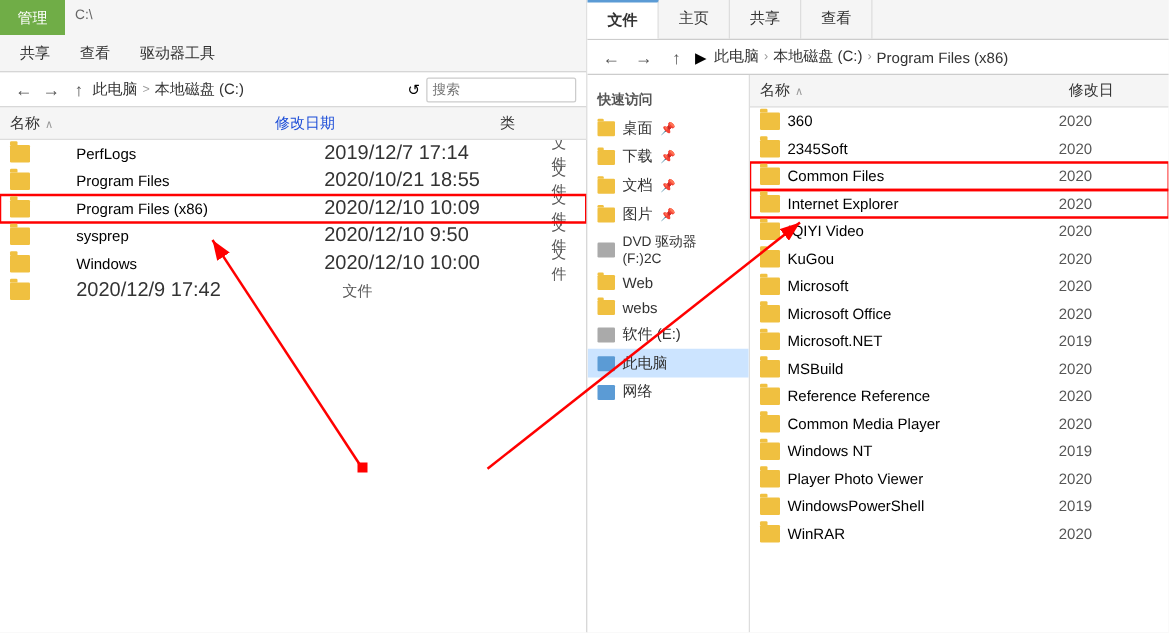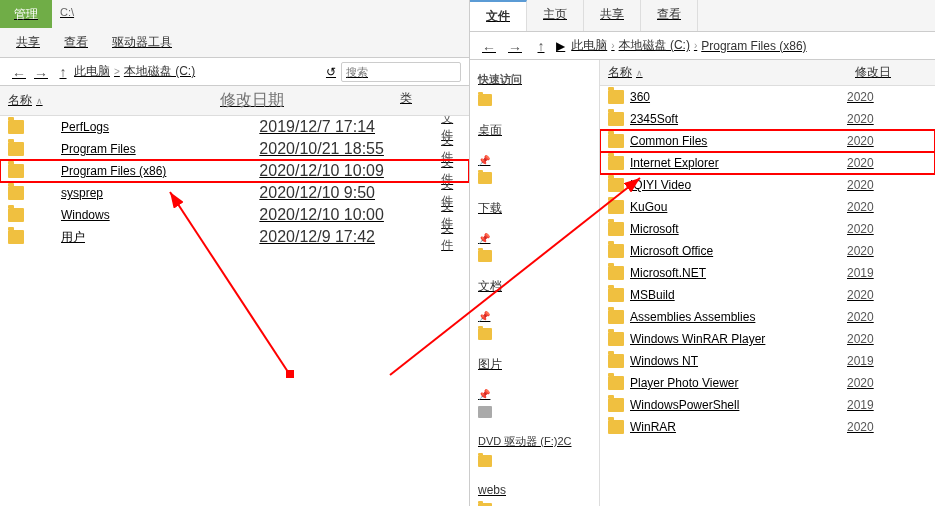--- a/index.html
+++ b/index.html
@@ -114,21 +114,21 @@
       width: 220px;
       padding-left: 8px;
       font-size: 12px;
       color: #333;
       font-weight: normal;
       display: flex;
       align-items: center;
       gap: 4px;
     }
 
-    .col-date { width: 180px; font-size: 16px; color: #737373; }
+    .col-date { width: 180px; font-size: 12px; color: #1d4ed8; }
     .col-type { font-size: 12px; color: #333; }
 
     .file-list {
       flex: 1;
       overflow-y: auto;
     }
 
     .file-row {
       display: flex;
       align-items: center;
@@ -246,26 +246,26 @@
 
     .qa-section-title {
       font-size: 11px;
       font-weight: bold;
       color: #555;
       padding: 4px 8px;
     }
 
     .qa-item {
       display: flex;
+      align-items: center;
       padding: 3px 8px;
       cursor: pointer;
       font-size: 12px;
       color: #333;
-      gap: 16px;
-      flex-direction: column;
+      gap: 6px;
     }
     .qa-item.selected { background: #cce4ff; }
 
     .qa-folder-icon {
       width: 14px;
       height: 12px;
       background: #f0c040;
       border-radius: 1px;
       flex-shrink: 0;
       position: relative;
@@ -404,21 +404,21 @@
       top: 0;
       left: 0;
       width: 935px;
       height: 506px;
       pointer-events: none;
     }
   </style>
 </head>
 <body>
 
-<div style="display:flex; flex-direction:row; width:935px; height:506px; position:relative; overflow:hidden;text-decoration:underline;">
+<div style="display:flex; flex-direction:row; width:935px; height:506px; position:relative; overflow:hidden;">
 
   <div class="left-pane">
 
     <div class="ribbon-top">
       <div class="ribbon-tab-green">管理</div>
       <div class="ribbon-tab" style="font-size:11px; padding:6px 8px; color:#666;">C:\</div>
     </div>
 
     <div class="ribbon-row">
       <button class="ribbon-btn">共享</button>
@@ -480,21 +480,20 @@
 
       <div class="file-row">
         <div class="folder-icon"></div>
         <div class="file-name-cell">Windows</div>
         <div class="file-date-cell">2020/12/10 10:00</div>
         <div class="file-type-cell">文件</div>
       </div>
 
       <div class="file-row">
         <div class="folder-icon"></div>
-        <div class="file-name-cell">用户</div>
         <div class="file-date-cell">2020/12/9 17:42</div>
         <div class="file-type-cell">文件</div>
       </div>
     </div>
   </div>
 
   <div class="right-pane">
 
     <div class="right-tabbar">
       <div class="right-tab active">文件</div>
@@ -541,25 +540,25 @@
           <div class="qa-folder-icon"></div>
           <span>图片</span>
           <span class="qa-pin">📌</span>
         </div>
         <div class="qa-item">
           <div class="disk-icon"></div>
           <span style="font-size:11px;">DVD 驱动器 (F:)2C</span>
         </div>
         <div class="qa-item">
           <div class="qa-folder-icon"></div>
+          <span>Web</span>
+        </div>
+        <div class="qa-item">
+          <div class="qa-folder-icon"></div>
           <span>webs</span>
-        </div>
-        <div class="qa-item">
-          <div class="qa-folder-icon"></div>
-          <span>Web</span>
         </div>
         <div class="qa-item">
           <div class="disk-icon"></div>
           <span>软件 (E:)</span>
         </div>
         <div class="qa-item selected" style="background:#cce4ff;">
           <div class="computer-icon" style="background:#5b9bd5;"></div>
           <span>此电脑</span>
         </div>
         <div class="qa-item">
@@ -635,27 +634,27 @@
           </div>
 
           <div class="r-file-row">
             <div class="r-folder-icon"></div>
             <div class="r-file-name">MSBuild</div>
             <div class="r-file-date">2020</div>
           </div>
 
           <div class="r-file-row">
             <div class="r-folder-icon"></div>
-            <div class="r-file-name">Assemblies Assemblies</div>
-            <div class="r-file-date">2020</div>
-          </div>
-
-          <div class="r-file-row">
-            <div class="r-folder-icon"></div>
-            <div class="r-file-name">Windows WinRAR Player</div>
+            <div class="r-file-name">Reference Reference</div>
+            <div class="r-file-date">2020</div>
+          </div>
+
+          <div class="r-file-row">
+            <div class="r-folder-icon"></div>
+            <div class="r-file-name">Common Media Player</div>
             <div class="r-file-date">2020</div>
           </div>
 
           <div class="r-file-row">
             <div class="r-folder-icon"></div>
             <div class="r-file-name">Windows NT</div>
             <div class="r-file-date">2019</div>
           </div>
 
           <div class="r-file-row">

